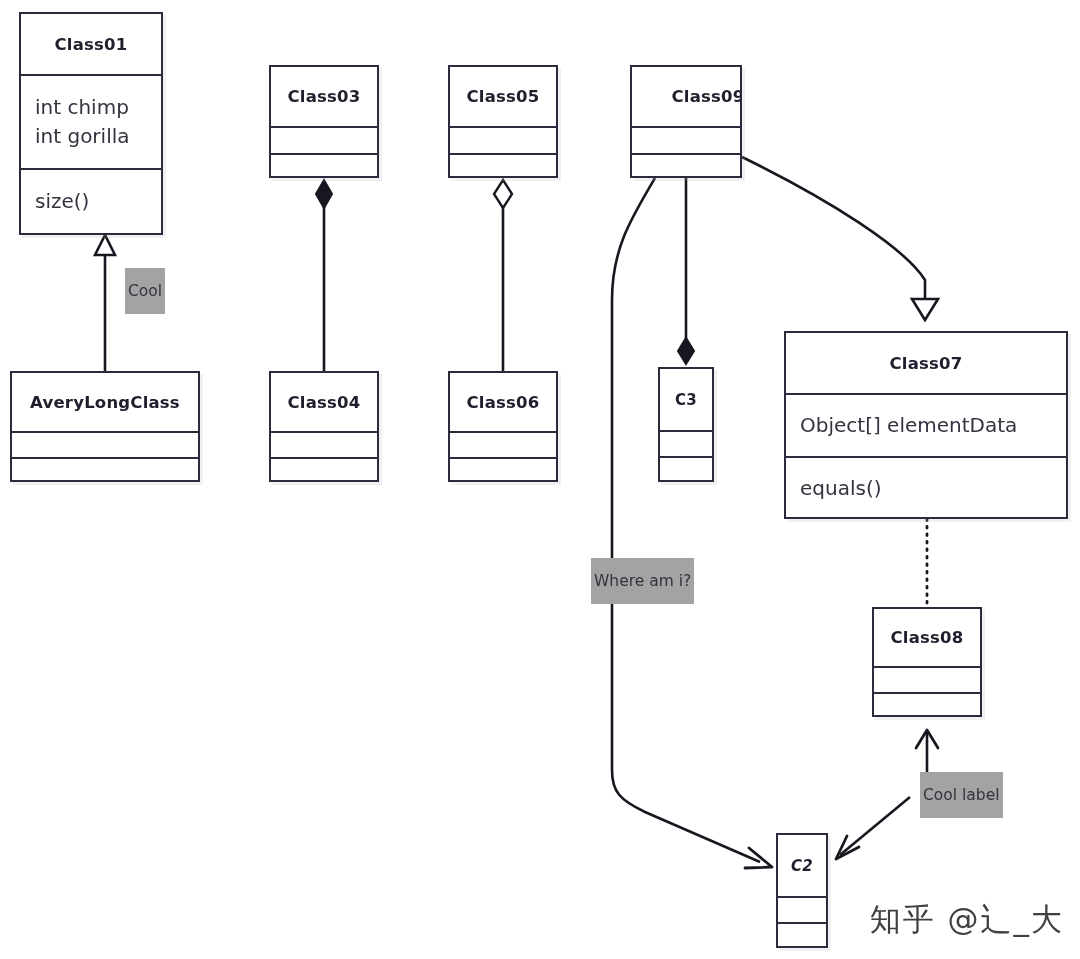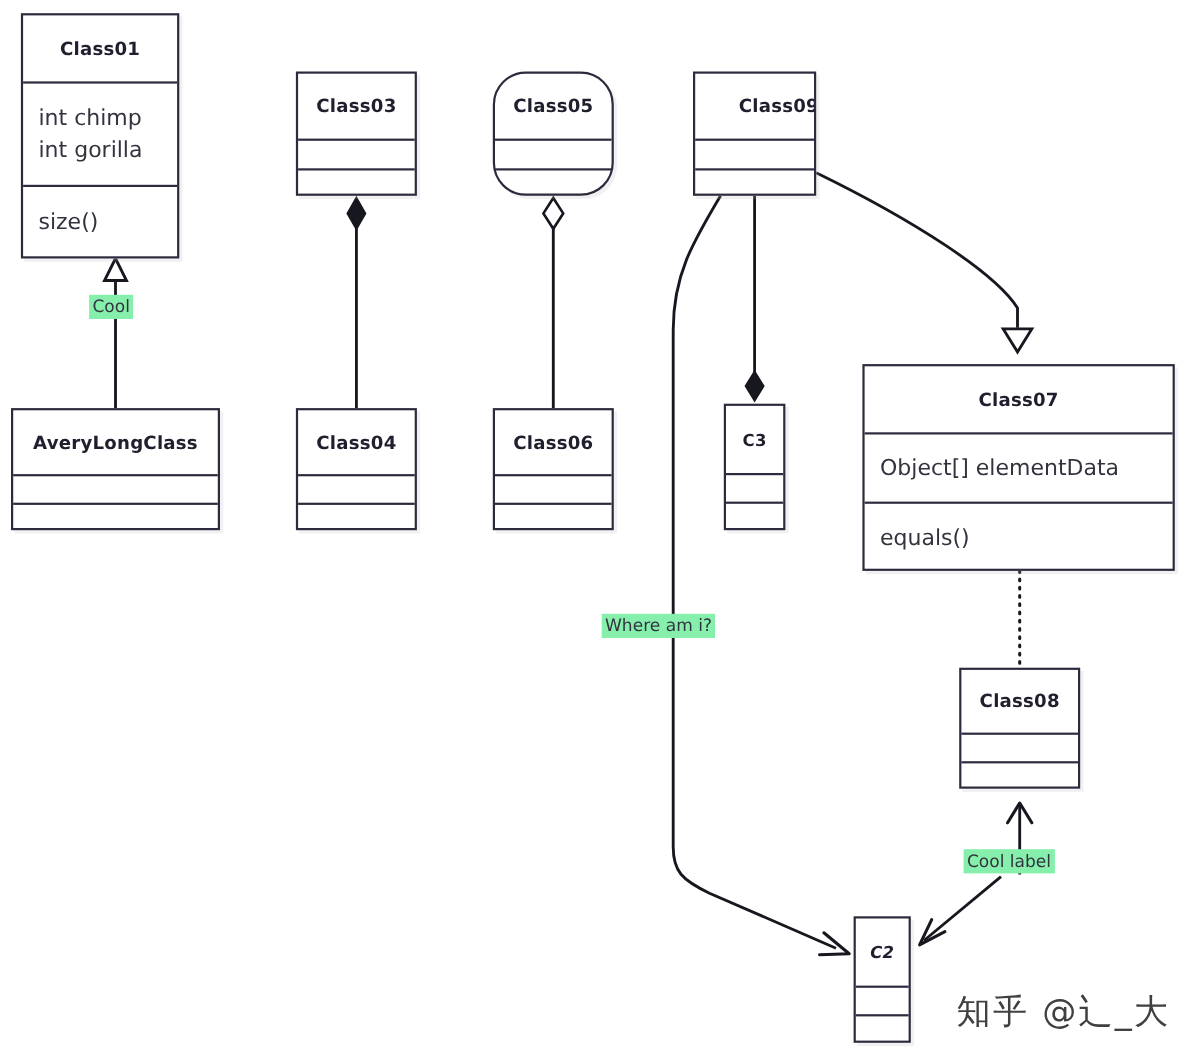--- a/index.html
+++ b/index.html
@@ -57,27 +57,28 @@
     align-items: flex-start;
     justify-content: center;
   }
   .sec.divider-top {
     border-top: 2.2px solid #2b2b3d;
   }
   .attr-line { line-height: 1.45; white-space: pre; }
 
   .edge-label {
     position: absolute;
-    background: #86efac;
+    background: #a3a3a3;
     color: #33333f;
     font-size: 15.5px;
     line-height: 1.3;
-    padding: 1px 3px;
+    padding: 13px 3px;
     white-space: nowrap;
     z-index: 4;
+    margin-left: 44px;
   }
   #watermark {
     position: absolute;
     right: 16px;
     bottom: 18px;
     font-size: 31px;
     color: #404040;
     letter-spacing: 2px;
     z-index: 5;
     font-family: "DejaVu Sans", "Liberation Sans", sans-serif;
@@ -154,21 +155,21 @@
     <div class="sec body divider-top" style="height:27px;"></div>
     <div class="sec body divider-top" style="height:27px;"></div>
   </div>
 
   <div class="uml-box" style="left:269px; top:371px; width:110px; height:111px;">
     <div class="sec hdr" style="height:58px;">Class04</div>
     <div class="sec body divider-top" style="height:26px;"></div>
     <div class="sec body divider-top" style="height:27px;"></div>
   </div>
 
-  <div class="uml-box" style="left:448px; top:65px; width:110px; height:113px;border-radius:30px;">
+  <div class="uml-box" style="left:448px; top:65px; width:110px; height:113px;">
     <div class="sec hdr" style="height:59px;">Class05</div>
     <div class="sec body divider-top" style="height:27px;"></div>
     <div class="sec body divider-top" style="height:27px;"></div>
   </div>
 
   <div class="uml-box" style="left:448px; top:371px; width:110px; height:111px;">
     <div class="sec hdr" style="height:58px;">Class06</div>
     <div class="sec body divider-top" style="height:26px;"></div>
     <div class="sec body divider-top" style="height:27px;"></div>
   </div>

